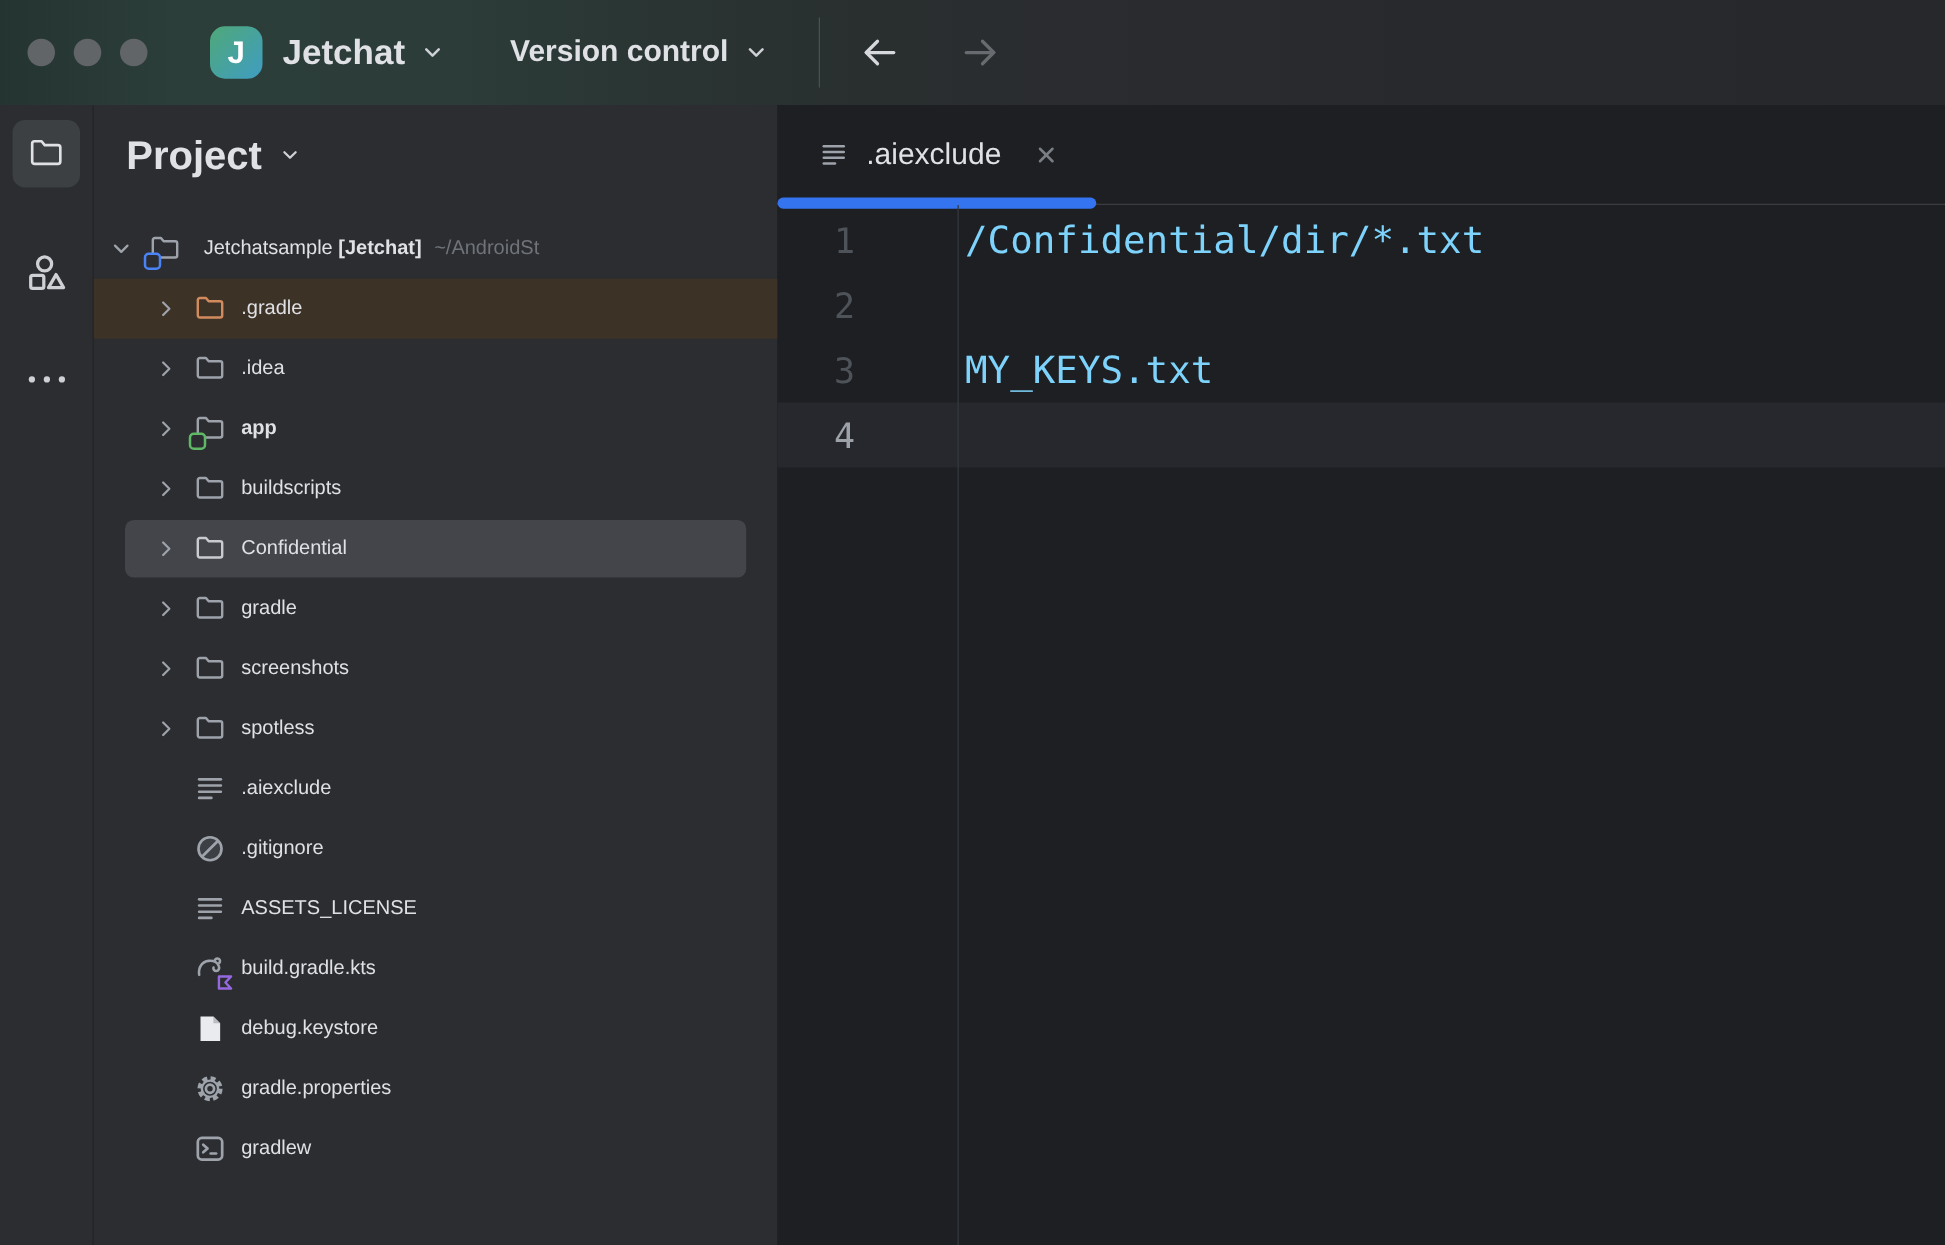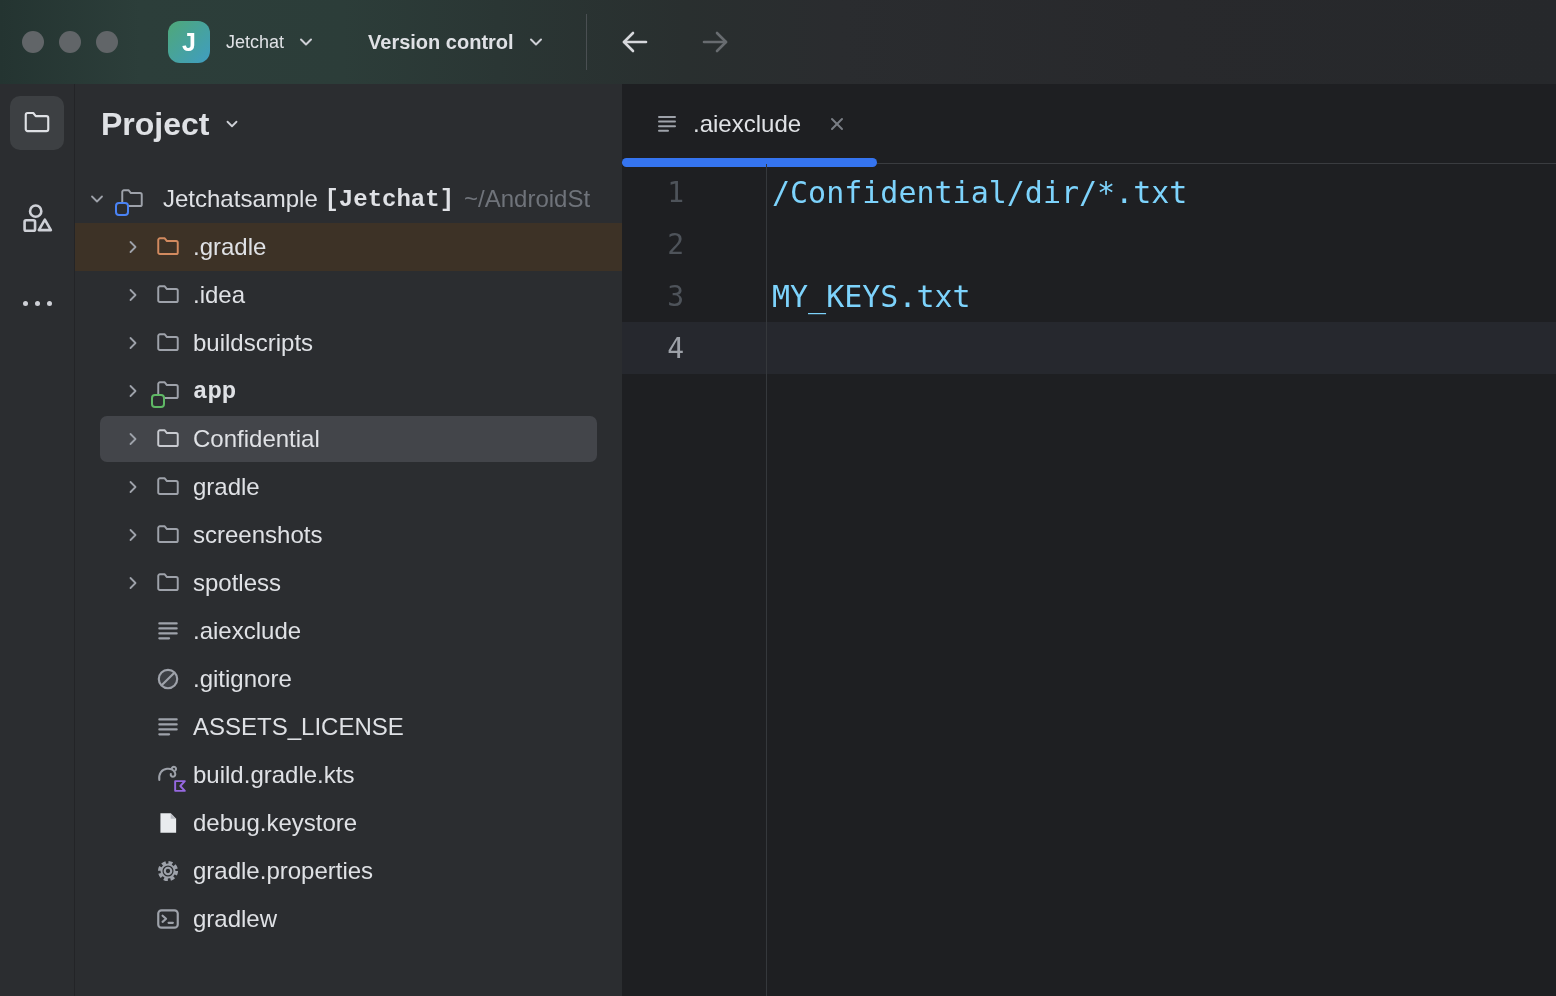--- a/index.html
+++ b/index.html
@@ -12,61 +12,61 @@
     background:linear-gradient(90deg,#243431 0,#2c3e3a 9%,#2c3d39 22%,#2a3634 32%,
                #292f2f 44%,#2a2c2f 54%,#28292c 75%,#26282b 100%);
     display:flex; align-items:center; }
   .traffic { display:flex; gap:15px; margin-left:22px; }
   .tl { width:22px; height:22px; border-radius:50%; background:#616568; }
   .proj-widget { display:flex; align-items:center; margin-left:50px; cursor:default; }
   .proj-avatar { width:42px; height:42px; border-radius:12px; color:#fff;
     background:linear-gradient(135deg,#4fa878 0%,#3f9dc2 100%);
     display:flex; align-items:center; justify-content:center;
     font-size:25px; font-weight:700; }
-  .proj-name { color:#dfe1e5; font-size:18px; font-weight:400; margin-left:16px; }
+  .proj-name { color:#dfe1e5; font-size:28px; font-weight:700; margin-left:16px; }
   .tb-chev { margin-left:12px; }
   .vcs-widget { display:flex; align-items:center; margin-left:52px; }
-  .vcs-label { color:#dfe1e5; font-size:20px; font-weight:600; }
+  .vcs-label { color:#dfe1e5; font-size:24px; font-weight:600; }
   .tb-sep { width:1px; height:56px; background:#4a4f52; margin-left:40px; }
   .nav-arrow { margin-left:28px; display:flex; align-items:center; }
 
   
   .stripe { position:absolute; left:0; top:84px; width:75px; height:912px;
     background:#2b2d30; border-right:1px solid #232427; }
   .stripe-btn { width:54px; height:54px; margin:12px auto 0; border-radius:10px;
     display:flex; align-items:center; justify-content:center; }
   .stripe-btn.active { background:#3d4043; }
   .stripe-more { margin-top:24px; display:flex; gap:7px; justify-content:center; }
   .dot { width:5px; height:5px; border-radius:50%; background:#ced0d6; }
   .stripe-shapes { margin-top:42px; margin-bottom:18px; }
 
   
   .panel { position:absolute; left:75px; top:84px; width:547px; height:912px;
     background:#2b2d30; overflow:hidden; white-space:nowrap; }
   .panel-header { height:80px; display:flex; align-items:center; padding-left:26px; }
   .panel-title { color:#dfe1e5; font-size:32px; font-weight:700; }
   .tree { position:relative; }
   .row { position:relative; height:48px; display:flex; align-items:center;
-         color:#dfe1e5; font-size:24px; }
+         color:#dfe1e5; font-size:16px; }
   .row .inner { position:relative; z-index:2; display:flex; align-items:center; width:100%; height:100%; }
   .lvl0 .inner { padding-left:9px; }
   .lvl1 .inner { padding-left:45px; }
   .chev-box { width:26px; height:26px; flex:0 0 26px; display:flex; align-items:center;
               justify-content:center; margin-right:8px; }
   .chev-spacer { width:34px; flex:0 0 34px; }
   .ticon-box { width:28px; height:28px; flex:0 0 28px; display:flex; align-items:center;
                justify-content:center; margin-right:11px; position:relative; }
   .badge { position:absolute; left:-3px; bottom:-3px; width:14px; height:14px;
            border-radius:4px; background:#2b2d30; border:2.5px solid #4a83f5; }
   .badge.green { border-color:#5fb865; }
   .kts-badge { position:absolute; right:-5px; bottom:-4px; }
   .row-bg-ignored { position:absolute; inset:0; background:#3d3226; z-index:1; }
   .row-bg-selected { position:absolute; left:25px; top:1px; width:497px; height:46px;
                      background:#43454a; border-radius:7px; z-index:1; }
-  .lbl-bold { font-weight:700;font-family:Liberation Mono, monospace; }
+  .lbl-bold { font-weight:700; }
   .lbl-path { color:#6f737a; margin-left:10px; }
   .gap { width:6px; }
 
   
   .editor { position:absolute; left:622px; top:84px; width:934px; height:912px;
     background:#1e1f22; }
   .tabbar { position:relative; height:80px; border-bottom:1px solid #3a3c40; }
   .tab { position:absolute; left:0; top:0; width:255px; height:80px;
     display:flex; align-items:center; padding-left:33px; }
   .tab-label { color:#dfe1e5; font-size:24px; margin-left:14px; }
@@ -233,39 +233,39 @@
         <div class="inner">
           <span class="chev-box">
             <svg width="22" height="22" viewBox="0 0 22 22">
                 <polyline class="sicon" points="8.5,6 13.5,11 8.5,16"></polyline>
               </svg>
           </span>
           <span class="ticon-box">
             <svg width="26" height="26" viewBox="0 0 24 24">
                 <path class="sicon" d="M3 5.5 C3 4.7 3.7 4 4.5 4 H9 l2 2.5 h8.5 c0.8 0 1.5 0.7 1.5 1.5 V17 c0 0.8 -0.7 1.5 -1.5 1.5 h-15 C3.7 18.5 3 17.8 3 17 Z"></path>
               </svg>
+            <span class="badge green"></span>
+          </span>
+          <span class="lbl-bold">app</span>
+        </div>
+      </div>
+
+      <div class="row lvl1">
+        <div class="inner">
+          <span class="chev-box">
+            <svg width="22" height="22" viewBox="0 0 22 22">
+                <polyline class="sicon" points="8.5,6 13.5,11 8.5,16"></polyline>
+              </svg>
+          </span>
+          <span class="ticon-box">
+            <svg width="26" height="26" viewBox="0 0 24 24">
+                <path class="sicon" d="M3 5.5 C3 4.7 3.7 4 4.5 4 H9 l2 2.5 h8.5 c0.8 0 1.5 0.7 1.5 1.5 V17 c0 0.8 -0.7 1.5 -1.5 1.5 h-15 C3.7 18.5 3 17.8 3 17 Z"></path>
+              </svg>
           </span>
           <span>buildscripts</span>
-        </div>
-      </div>
-
-      <div class="row lvl1">
-        <div class="inner">
-          <span class="chev-box">
-            <svg width="22" height="22" viewBox="0 0 22 22">
-                <polyline class="sicon" points="8.5,6 13.5,11 8.5,16"></polyline>
-              </svg>
-          </span>
-          <span class="ticon-box">
-            <svg width="26" height="26" viewBox="0 0 24 24">
-                <path class="sicon" d="M3 5.5 C3 4.7 3.7 4 4.5 4 H9 l2 2.5 h8.5 c0.8 0 1.5 0.7 1.5 1.5 V17 c0 0.8 -0.7 1.5 -1.5 1.5 h-15 C3.7 18.5 3 17.8 3 17 Z"></path>
-              </svg>
-            <span class="badge green"></span>
-          </span>
-          <span class="lbl-bold">app</span>
         </div>
       </div>
 
       <div class="row lvl1">
         <div class="row-bg-selected"></div>
         <div class="inner">
           <span class="chev-box">
             <svg width="22" height="22" viewBox="0 0 22 22">
                 <polyline class="sicon" points="8.5,6 13.5,11 8.5,16"></polyline>
               </svg>

